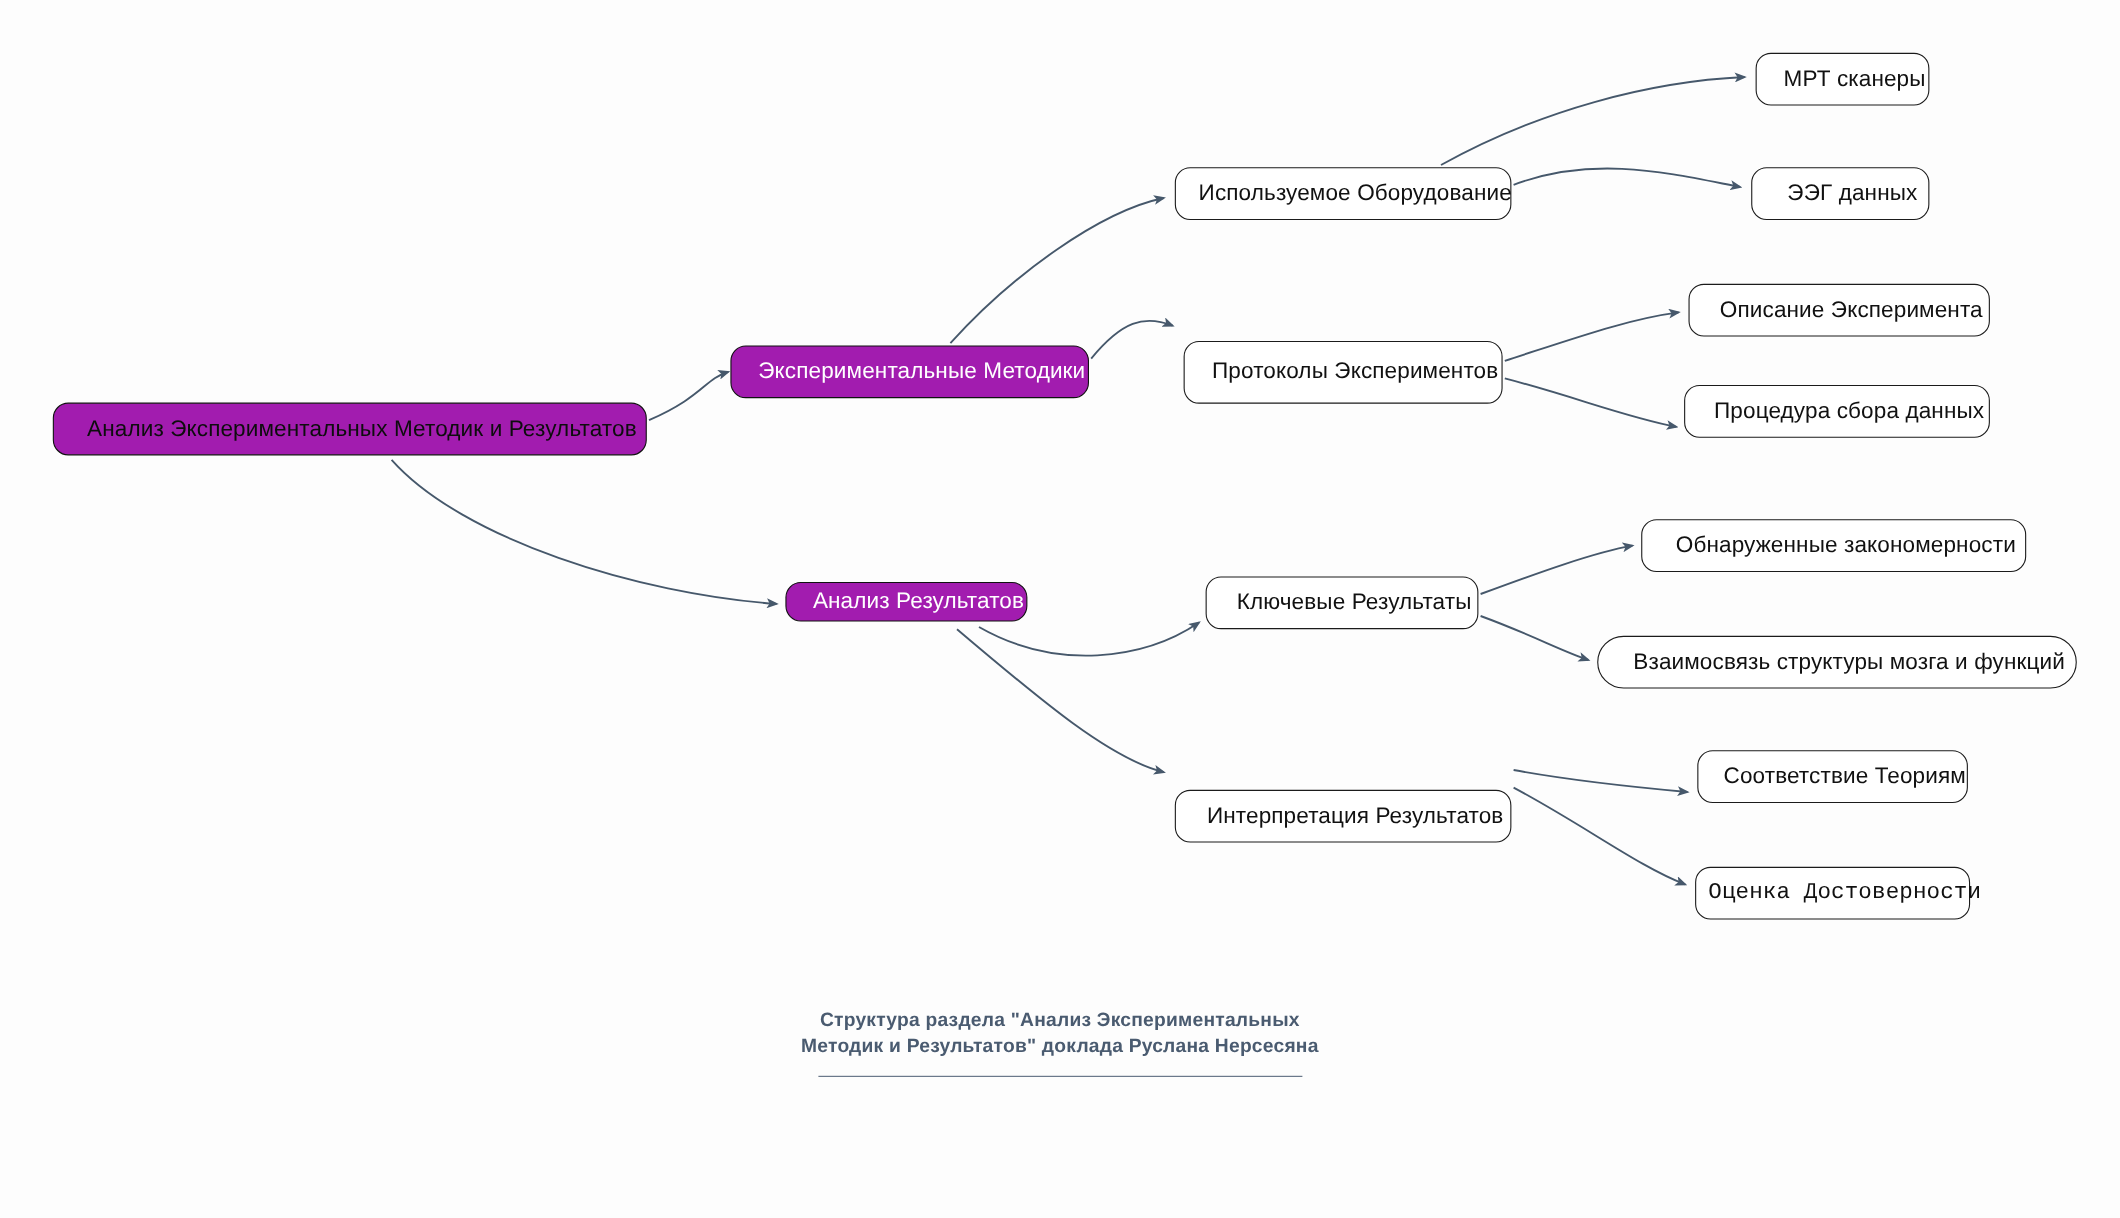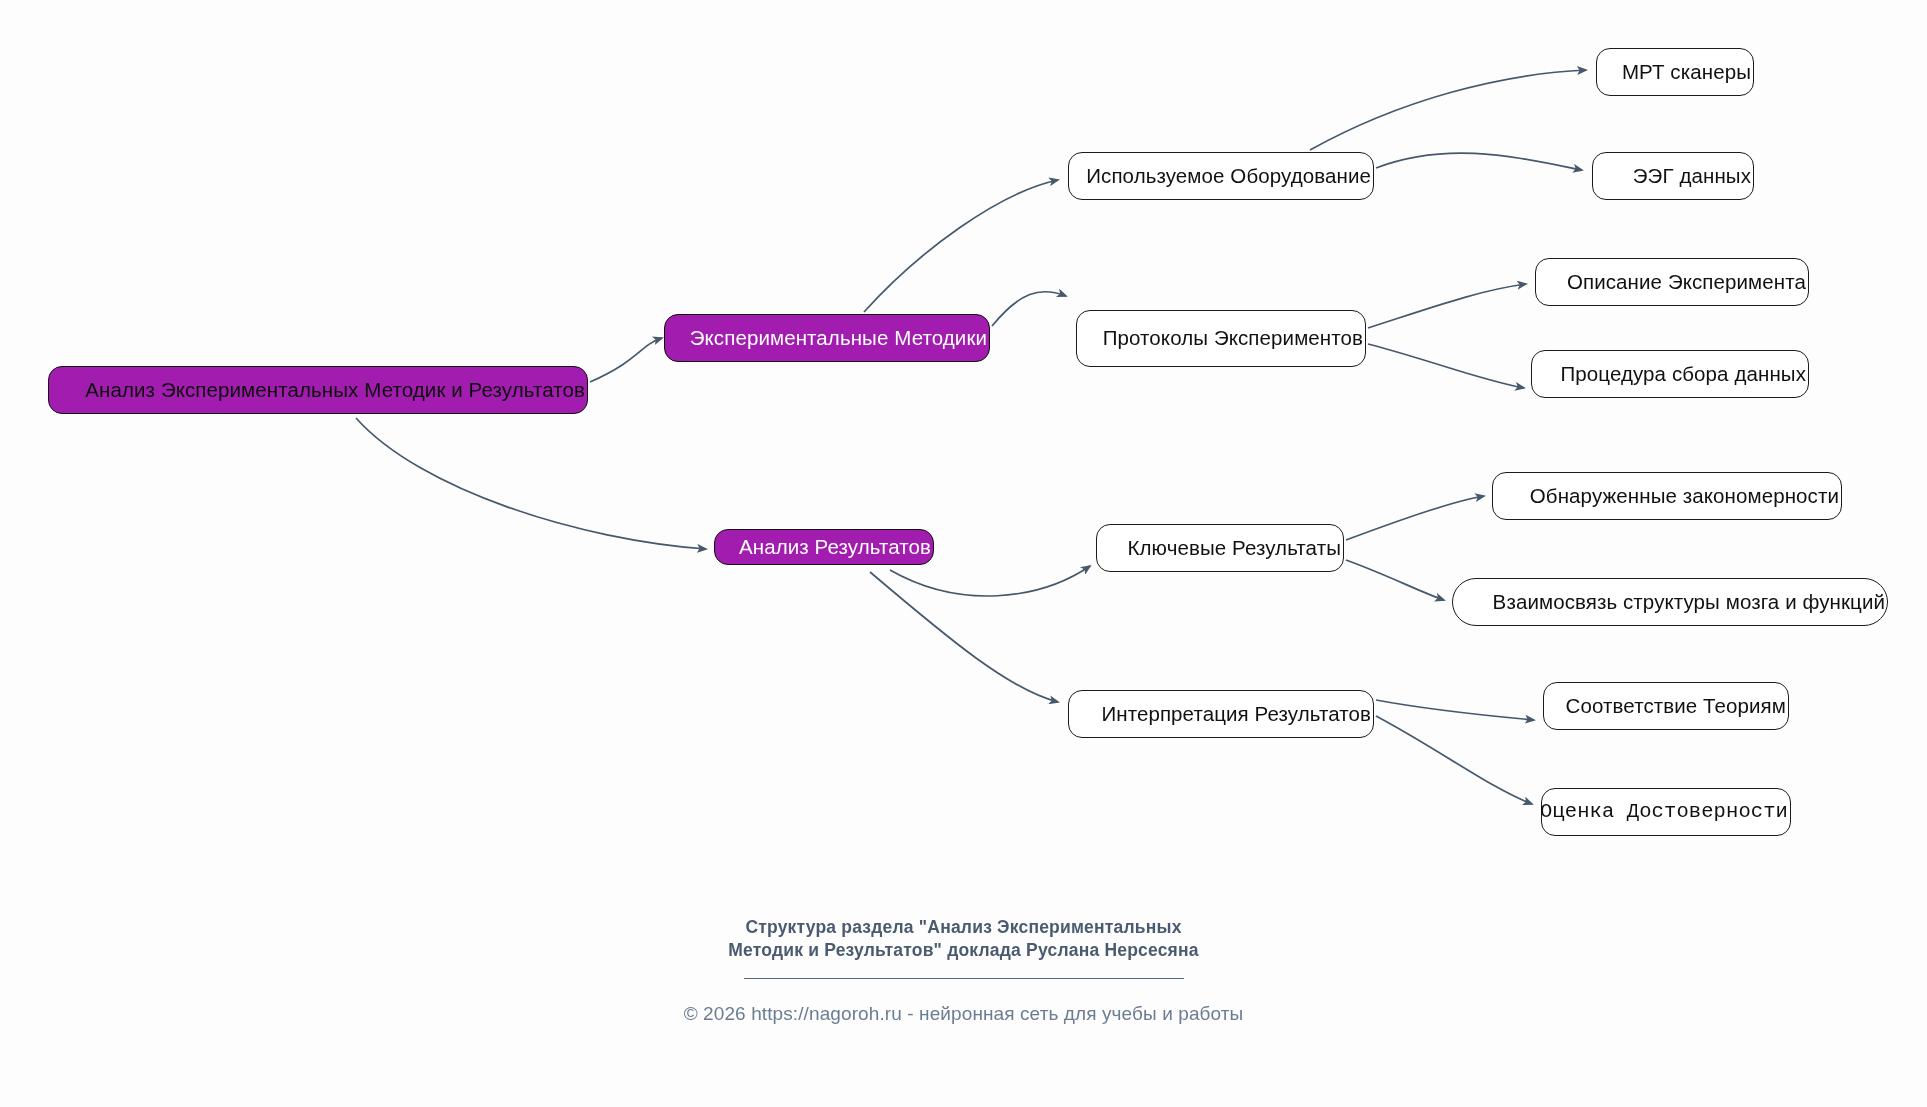--- a/index.html
+++ b/index.html
@@ -30,21 +30,21 @@
     width: 1927px;
     height: 1107px;
     pointer-events: none;
   }
 
   .node {
     position: absolute;
     box-sizing: border-box;
     display: flex;
     align-items: center;
-    justify-content: flex-end;
+    justify-content: center;
     border: 1.6px solid #1b1b1b;
     border-radius: 14px;
     background: #ffffff;
     color: #111111;
     font-size: 20.5px;
     font-weight: 400;
     line-height: 1;
     white-space: nowrap;
     letter-spacing: 0.1px;
     padding-left: 22px;
@@ -144,21 +144,21 @@
       </div>
       <div class="node node-mid" style="left: 1068px; top: 152px; width: 306px; height: 48px;">
         <span class="node-label">Используемое Оборудование</span>
       </div>
       <div class="node node-mid" style="left: 1076px; top: 310px; width: 290px; height: 57px;">
         <span class="node-label">Протоколы Экспериментов</span>
       </div>
       <div class="node node-mid" style="left: 1096px; top: 524px; width: 248px; height: 48px;">
         <span class="node-label">Ключевые Результаты</span>
       </div>
-      <div class="node node-mid" style="left: 1068px; top: 690px; width: 306px; height: 48px;">
+      <div class="node node-mid" style="left: 1068px; top: 718px; width: 306px; height: 48px;">
         <span class="node-label">Интерпретация Результатов</span>
       </div>
       <div class="node node-leaf" style="left: 1596px; top: 48px; width: 158px; height: 48px;">
         <span class="node-label">МРТ сканеры</span>
       </div>
       <div class="node node-leaf" style="left: 1592px; top: 152px; width: 162px; height: 48px;">
         <span class="node-label">ЭЭГ данных</span>
       </div>
       <div class="node node-leaf" style="left: 1535px; top: 258px; width: 274px; height: 48px;">
         <span class="node-label">Описание Эксперимента</span>
@@ -178,14 +178,13 @@
       <div class="node node-leaf" style="left: 1541px; top: 788px; width: 250px; height: 48px; font-family: Liberation Mono, monospace;">
         <span class="node-label">Оценка Достоверности</span>
       </div>
     </div>
 
 </div>
 
 <div id="caption-block">
   <div id="caption-title">Структура раздела "Анализ Экспериментальных Методик и Результатов" доклада Руслана Нерсесяна</div>
   <div id="caption-rule"></div>
-  <div id="caption-copyright">© 2026 https://nagoroh.ru - нейронная сеть для учебы и работы</div>
 </div>
 
 </body></html>

